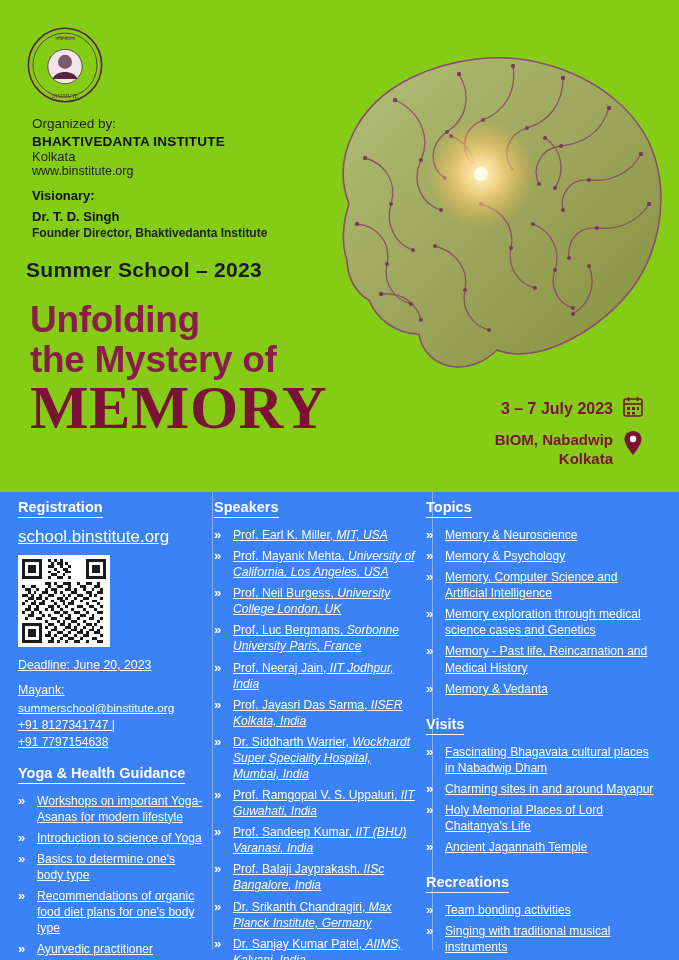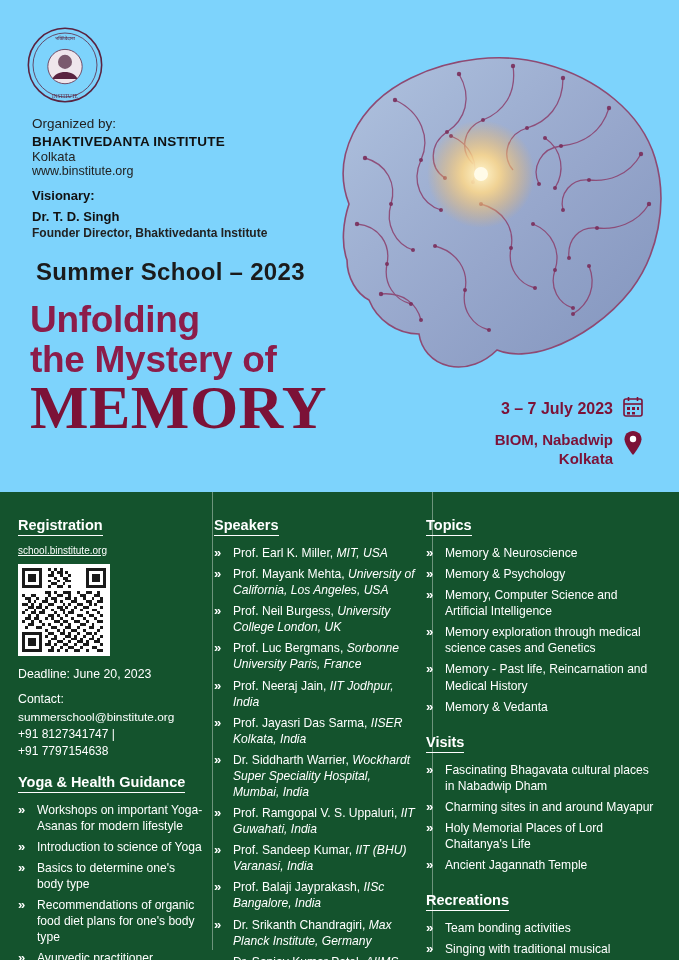--- a/index.html
+++ b/index.html
@@ -8,21 +8,21 @@
     font-family: "Liberation Sans", sans-serif;
     background: #ffffff;
     overflow: hidden;
   }
   .poster { position: relative; width: 679px; height: 960px; overflow: hidden; }
 
   
   .top {
     position: relative;
     width: 679px; height: 492px;
-    background: #7dd3fc;
+    background: #84cc16;
     overflow: hidden;
   }
   .brain-wrap {
     position: absolute;
     right: -6px; top: 8px;
     width: 440px; height: 410px;
     pointer-events: none;
   }
   .brain-wrap svg { width: 100%; height: 100%; display: block; }
 
@@ -37,22 +37,22 @@
   .org-strong { font-size: 13.5px; font-weight: bold; color: #111; letter-spacing: .2px; }
   .org-sub { font-size: 13px; color: #222; }
   .org-url { font-size: 12.5px; color: #222; }
 
   .vision-block { position: absolute; left: 32px; top: 188px; }
   .vision-label { font-size: 13px; font-weight: bold; color: #111; }
   .vision-name { font-size: 13px; font-weight: bold; color: #111; margin-top: 6px; }
   .vision-role { font-size: 12px; color: #222; margin-top: 2px; font-weight: bold; }
 
   .summer {
-    position: absolute; left: 36px; top: 258px;
-    font-size: 24px; font-weight: bold; color: #1b1b1b;
+    position: absolute; left: 26px; top: 258px;
+    font-size: 21px; font-weight: bold; color: #1b1b1b;
     letter-spacing: .3px;
   }
   .title1 {
     position: absolute; left: 30px; top: 300px;
     font-size: 37px; font-weight: bold; color: #8c1d4a;
     line-height: 1.08; letter-spacing: -0.3px;
   }
   .title2 {
     position: absolute; left: 30px; top: 376px;
     font-size: 62px; font-weight: bold; color: #7c1237;
@@ -63,25 +63,26 @@
   .meta { position: absolute; right: 36px; top: 396px; width: 220px; text-align: right; }
   .meta-row { display: flex; align-items: center; justify-content: flex-end; gap: 10px; }
   .meta-date { font-size: 16px; font-weight: bold; color: #7c1237; }
   .meta-place { font-size: 15px; font-weight: bold; color: #7c1237; line-height: 1.25; margin-top: 10px; }
   .icon-cal, .icon-pin { flex: 0 0 auto; }
 
   
   .bottom {
     position: absolute; left: 0; top: 492px;
     width: 679px; height: 468px;
-    background: #14532d;
+    background: #3b82f6;
     color: #ffffff;
-    padding: 24px 18px 0 18px;
+    padding: 6px 18px 0 18px;
     display: flex;
     gap: 0;
+    text-decoration: underline;
   }
   .col { position: relative; }
   .col-1 { width: 196px; padding-right: 10px; }
   .col-2 { width: 212px; padding-right: 10px; }
   .col-3 { width: 233px; }
 
   .vsep {
     position: absolute; top: 0; width: 1px; height: 458px;
     background: rgba(255,255,255,.38);
   }
@@ -90,21 +91,21 @@
 
   .sec-h {
     font-size: 14.5px; font-weight: bold; color: #fff;
     display: inline-block;
     border-bottom: 1.5px solid #fff;
     padding-bottom: 2px;
     margin-bottom: 9px;
   }
   .sec-h.mt { margin-top: 14px; }
 
-  .link { font-size: 10px; color: #fff; text-decoration: underline; display: block; margin-bottom: 8px; }
+  .link { font-size: 17px; color: #fff; text-decoration: underline; display: block; margin-bottom: 8px; }
 
   .qr { width: 92px; height: 92px; background: #fff; padding: 4px; margin-bottom: 10px; }
   .qr svg { display: block; width: 100%; height: 100%; }
 
   .small { font-size: 12px; line-height: 1.42; color: #fff; }
   .deadline { font-size: 12.3px; margin-bottom: 8px; }
   .contact-label { font-size: 12.3px; }
   .mail { font-size: 11.8px; word-break: break-all; }
 
   ul.arrows { list-style: none; margin: 0; padding: 0; }
@@ -471,21 +472,21 @@
               <rect x="12" y="28" width="1" height="1"></rect>
               <rect x="15" y="28" width="1" height="1"></rect>
               <rect x="18" y="28" width="2" height="1"></rect>
               <rect x="22" y="28" width="1" height="1"></rect>
               <rect x="26" y="28" width="2" height="1"></rect>
           </g>
         </svg>
       </div>
 
       <div class="deadline small">Deadline: June 20, 2023</div>
-      <div class="contact-label small">Contact:</div>
+      <div class="contact-label small">Mayank:</div>
       <div class="mail small">summerschool@binstitute.org</div>
       <div class="small">+91 8127341747 |</div>
       <div class="small">+91 7797154638</div>
 
       <div class="sec-h mt">Yoga &amp; Health Guidance</div>
       <ul class="arrows">
         <li>Workshops on important Yoga-Asanas for modern lifestyle</li>
         <li>Introduction to science of Yoga</li>
         <li>Basics to determine one's body type</li>
         <li>Recommendations of organic food diet plans for one's body type</li>

